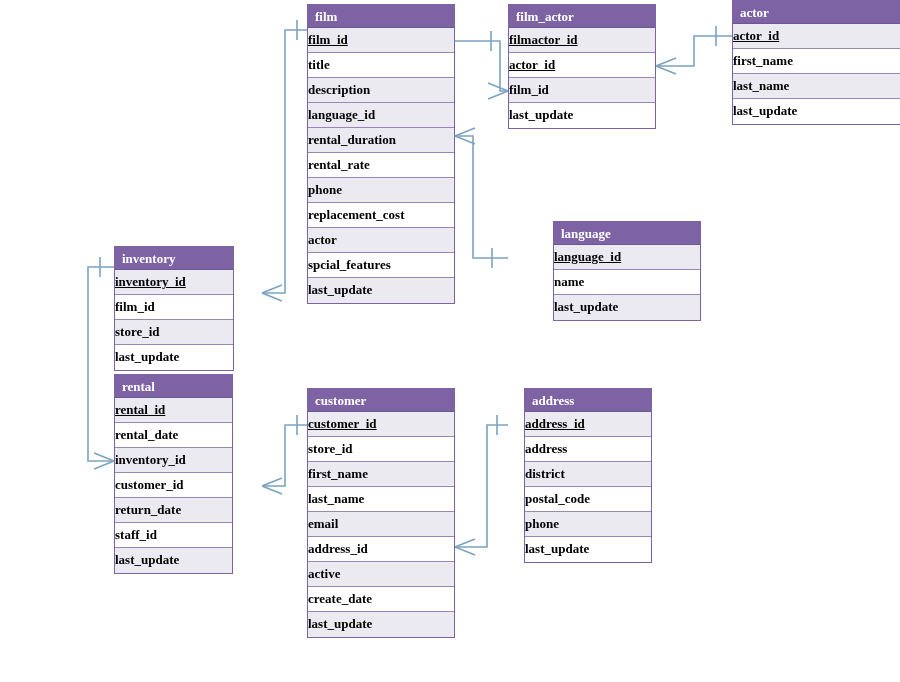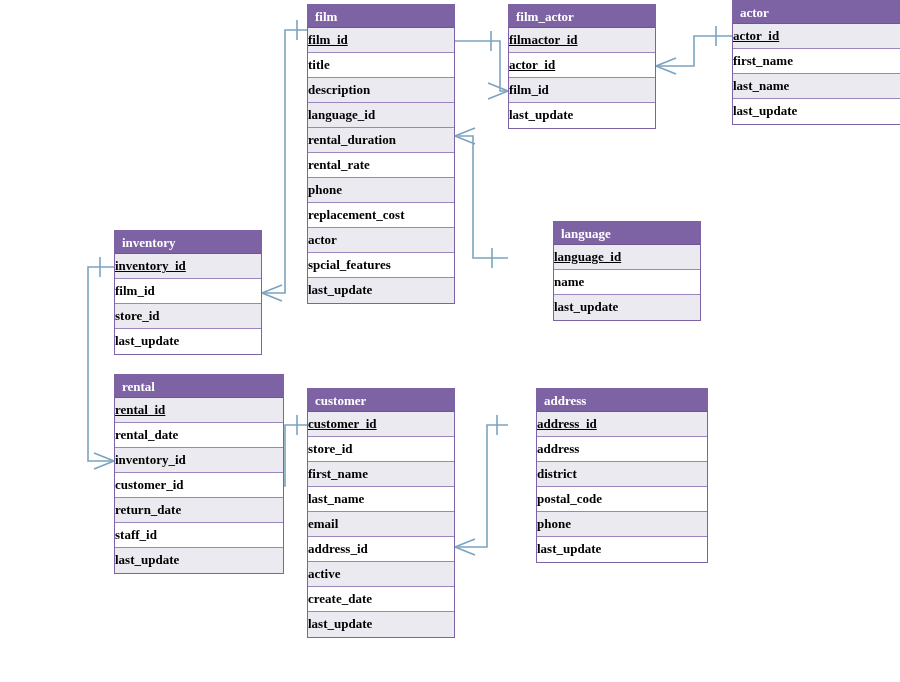--- a/index.html
+++ b/index.html
@@ -154,28 +154,28 @@
         <div class="attr"><span class="name">first_name</span></div>
         <div class="attr shaded"><span class="name">last_name</span></div>
         <div class="attr"><span class="name">last_update</span></div>
       </div>
       <div class="entity" style="left: 508px; top: 221px; width: 148px; margin-left: 45px;">
         <div class="entity-header">language</div>
         <div class="attr shaded"><span class="pk">language_id</span></div>
         <div class="attr"><span class="name">name</span></div>
         <div class="attr shaded"><span class="name">last_update</span></div>
       </div>
-      <div class="entity" style="left: 114px; top: 230px; width: 148px;">
+      <div class="entity" style="left: 114px; top: 246px; width: 120px;">
         <div class="entity-header">inventory</div>
         <div class="attr shaded"><span class="pk">inventory_id</span></div>
         <div class="attr"><span class="name">film_id</span></div>
         <div class="attr shaded"><span class="name">store_id</span></div>
         <div class="attr"><span class="name">last_update</span></div>
       </div>
-      <div class="entity" style="left: 114px; top: 374px; width: 170px;">
+      <div class="entity" style="left: 114px; top: 374px; width: 119px;">
         <div class="entity-header">rental</div>
         <div class="attr shaded"><span class="pk">rental_id</span></div>
         <div class="attr"><span class="name">rental_date</span></div>
         <div class="attr shaded"><span class="name">inventory_id</span></div>
         <div class="attr"><span class="name">customer_id</span></div>
         <div class="attr shaded"><span class="name">return_date</span></div>
         <div class="attr"><span class="name">staff_id</span></div>
         <div class="attr shaded"><span class="name">last_update</span></div>
       </div>
       <div class="entity" style="left: 307px; top: 388px; width: 148px;">
@@ -183,21 +183,21 @@
         <div class="attr shaded"><span class="pk">customer_id</span></div>
         <div class="attr"><span class="name">store_id</span></div>
         <div class="attr shaded"><span class="name">first_name</span></div>
         <div class="attr"><span class="name">last_name</span></div>
         <div class="attr shaded"><span class="name">email</span></div>
         <div class="attr"><span class="name">address_id</span></div>
         <div class="attr shaded"><span class="name">active</span></div>
         <div class="attr"><span class="name">create_date</span></div>
         <div class="attr shaded"><span class="name">last_update</span></div>
       </div>
-      <div class="entity" style="left: 536px; top: 388px; width: 172px;">
+      <div class="entity" style="left: 524px; top: 388px; width: 128px;">
         <div class="entity-header">address</div>
         <div class="attr shaded"><span class="pk">address_id</span></div>
         <div class="attr"><span class="name">address</span></div>
         <div class="attr shaded"><span class="name">district</span></div>
         <div class="attr"><span class="name">postal_code</span></div>
         <div class="attr shaded"><span class="name">phone</span></div>
         <div class="attr"><span class="name">last_update</span></div>
       </div>
     </div>
 

